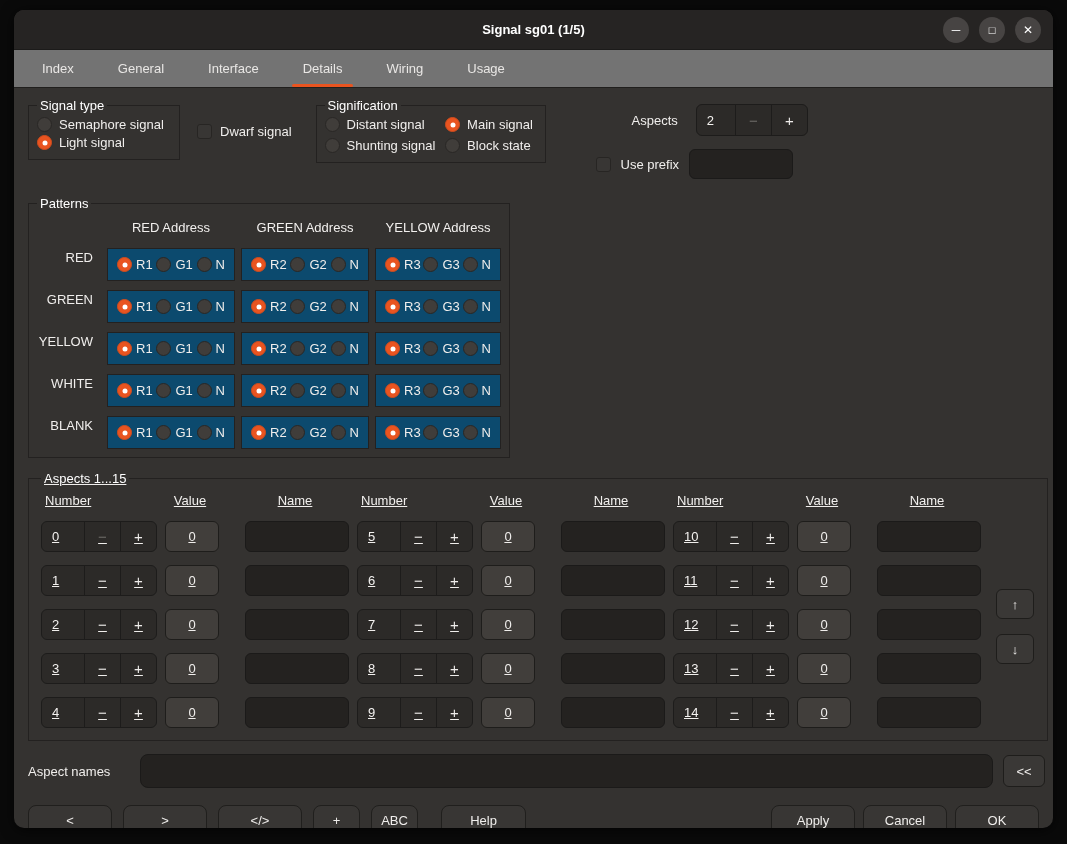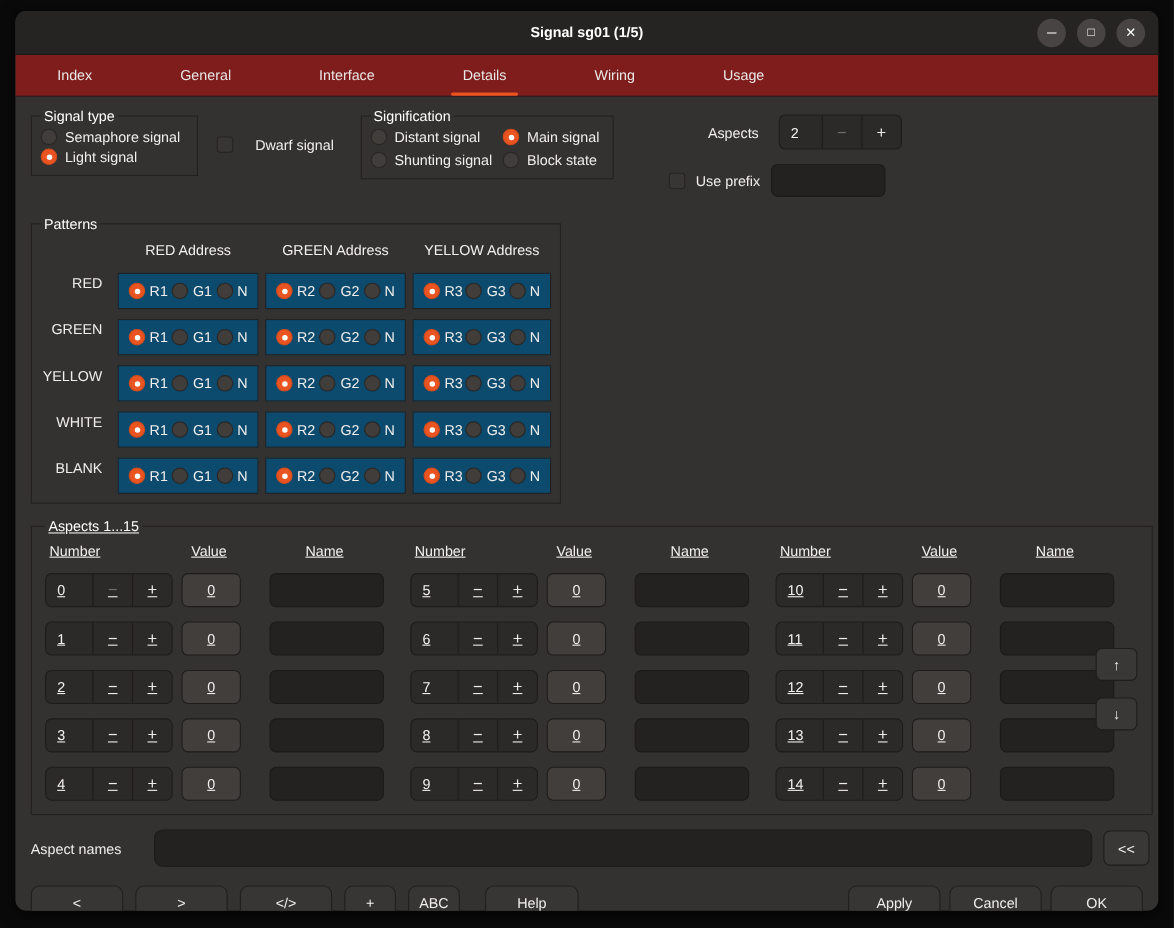--- a/index.html
+++ b/index.html
@@ -22,23 +22,22 @@
   }
   .title { position:absolute; left:0; right:0; text-align:center; font-weight:bold; color:#ffffff; }
   .win-controls { margin-left:auto; display:flex; gap:10px; padding-right:12px; z-index:2; }
   .wb {
     width:26px; height:26px; border-radius:50%; background:#474443; color:#ffffff;
     display:flex; align-items:center; justify-content:center; font-size:12px; cursor:default;
   }
   .wb.wb-max { font-size:11px; }
   
   .tabbar {
-    height:38px; background:#7f1d1d; display:flex; padding-left:16px;
+    height:38px; background:#737373; display:flex; padding-left:6px;
     border-bottom:1px solid #201f1d;
-    gap:36px;
   }
   .tab {
     padding:0 15px; margin:0 7px; display:flex; align-items:center; color:#e9e7e5;
     position:relative; cursor:default;
   }
   .tab.active::after {
     content:""; position:absolute; left:4px; right:4px; bottom:0; height:3px;
     background:var(--accent); border-radius:2px;
   }
   
@@ -55,21 +54,21 @@
   .radio.sel { background:var(--accent); border-color:#d14c1d; }
   .radio.sel::after {
     content:""; position:absolute; width:5px; height:5px; border-radius:50%;
     background:#ffffff; left:50%; top:50%; transform:translate(-50%,-50%);
   }
   .checkbox {
     width:15px; height:15px; border-radius:3px; background:#383634; border:1px solid #272523; flex:0 0 auto;
   }
   .top-row { display:flex; align-items:flex-start; margin-left:6px; }
   .fs-signal-type { width:152px; }
-  .dwarf-block { display:flex; align-items:center; gap:20px; margin:26px 0 0 17px; }
+  .dwarf-block { display:flex; align-items:center; gap:8px; margin:26px 0 0 17px; }
   .fs-signification { margin-left:24px; width:230px; }
   .sig-opts { display:grid; grid-template-columns:auto auto; column-gap:6px; row-gap:0px; }
   .right-block { margin-left:50px; }
   .aspects-row { display:flex; align-items:center; gap:18px; margin:6px 17px 0 36px; }
   .prefix-row { display:flex; align-items:center; gap:10px; margin-top:13px; }
   
   .spin {
     display:inline-flex; height:32px; background:#2c2a28; border:1px solid #1d1c1b;
     border-radius:6px; overflow:hidden; align-items:stretch;
   }
@@ -92,21 +91,21 @@
   }
   .pat-colhead { text-align:center; padding:6px 0 4px 0; color:#f2f0ee; }
   .pat-rowlabel { text-align:right; padding-right:8px; align-self:start; padding-top:2px; }
   .pat-cell {
     border:1px solid #232120; background:#0c4a6e; height:33px;
     display:flex; align-items:center; justify-content:space-between; padding:0 9px;
   }
   .pat-opt { display:flex; align-items:center; gap:4px; cursor:default; }
   
   .fs-aspects { margin:13px 0 0 6px; width:1020px; position:relative; padding:1px 14px 12px 12px;text-decoration:underline; }
-  .groups { display:flex; gap:24px; margin-top:2px; }
+  .groups { display:flex; gap:8px; margin-top:2px; }
   .ahead { display:flex; color:#f2f0ee; margin-top:4px; }
   .h-num { width:114px; padding-left:4px; }
   .h-val { width:54px; margin-left:8px; text-align:center; }
   .h-name { width:104px; margin-left:26px; text-align:center; }
   .a-row { display:flex; align-items:center; margin-top:13px; }
   .a-spin { height:31px; }
   .a-spin .spin-val { min-width:42px; }
   .val-btn {
     width:54px; height:31px; margin-left:8px; background:#413e3b; border:1px solid #1e1d1b;
     border-radius:6px; display:flex; align-items:center; justify-content:center; cursor:default;

